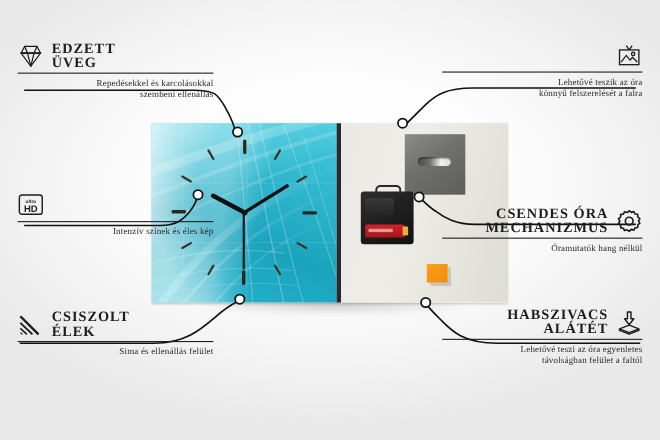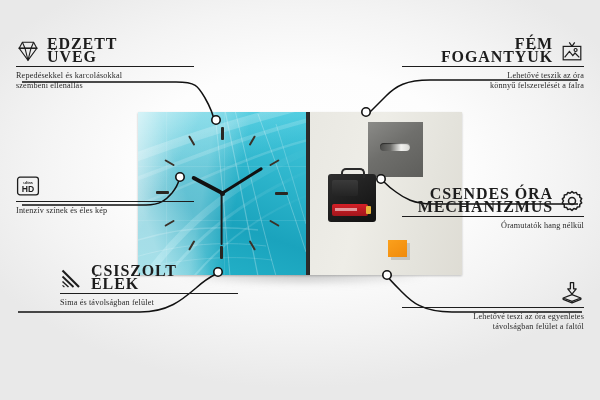--- a/index.html
+++ b/index.html
@@ -76,36 +76,37 @@
     position:absolute;left:78px;top:128px;width:19px;height:17px;
     background:linear-gradient(145deg,#fba01c 0%,#f08a0b 100%);
     box-shadow:3px 3px 0 rgba(120,120,115,.28);
   }
   
   .callout{position:absolute;}
   .callout .head{display:flex;align-items:center;gap:7px;}
   .callout.left .head{justify-content:flex-start;}
   .callout.right .head{justify-content:flex-end;}
   .callout .title{
-    font-size:16px;letter-spacing:.9px;line-height:12.5px;color:#1d1d1d;
+    font-size:13px;letter-spacing:.9px;line-height:12.5px;color:#1d1d1d;
     font-weight:bold;text-transform:uppercase;white-space:pre-line;
   }
   .callout.right .title{text-align:right;}
   .callout .rule{height:1.3px;background:#1d1d1d;margin:3px 0 3.5px;}
   .callout .sub{
     font-size:8.2px;line-height:10.5px;color:#2a2a2a;white-space:pre-line;
     letter-spacing:.15px;
+    text-align:right;
   }
   .callout.right .sub{text-align:right;}
   .ico{width:24px;height:24px;flex:0 0 24px;display:block;}
   .ico svg{display:block;width:24px;height:24px;}
   
   #c-glass{left:16px;top:38px;width:178px;}
   #c-print{left:16px;top:174px;width:178px;}
-  #c-edge{left:16px;top:265px;width:178px;margin-left:44px;}
+  #c-edge{left:16px;top:282px;width:178px;}
   #c-handle{right:16px;top:38px;width:182px;}
   #c-mech{right:16px;top:188px;width:182px;}
   #c-foam{right:16px;top:280px;width:182px;}
   #lines{position:absolute;left:0;top:0;width:600px;height:400px;pointer-events:none;}
 </style>
 </head>
 <body>
 
 <div id="stage">
 
@@ -271,27 +272,25 @@
           <path d="M2.5 4.5 19 21" stroke-width="2.2"></path>
           <path d="M2.5 10.5 13.5 21" stroke-width="1.8"></path>
           <path d="M2.5 15.5 8.5 21" stroke-width="1.4"></path>
           <path d="M2.5 19.4 4.4 21" stroke-width="1.1"></path>
         </svg>
       </span>
       <div class="title">CSISZOLT
 ÉLEK</div>
     </div>
     <div class="rule"></div>
-    <div class="sub">Sima és távolságban felület</div>
+    <div class="sub">Sima és ellenállás felület</div>
   </div>
 
   <div class="callout right" id="c-handle">
     <div class="head">
-      <div class="title">FÉM
-FOGANTYÚK</div>
       <span class="ico">
         <svg viewBox="0 0 24 24" fill="none" stroke="#1d1d1d" stroke-width="1.2">
           <rect x="3.2" y="7.4" width="17.6" height="13.4"></rect>
           <path d="M12 7.4 9.3 3.4M12 7.4l2.7-4"></path>
           <path d="M4.6 18.4 9.4 12.4l3.4 4.2 2.2-2.6 4.3 4.4"></path>
           <circle cx="15.6" cy="11" r="1.5"></circle>
         </svg>
       </span>
     </div>
     <div class="rule"></div>
@@ -309,20 +308,22 @@
           <circle cx="12" cy="12" r="3.5"></circle>
         </svg>
       </span>
     </div>
     <div class="rule"></div>
     <div class="sub">Óramutatók hang nélkül</div>
   </div>
 
   <div class="callout right" id="c-foam">
     <div class="head">
+      <div class="title">HABSZIVACS
+ALÁTÉT</div>
       <span class="ico">
         <svg viewBox="0 0 24 24" fill="none" stroke="#1d1d1d" stroke-width="1.3" stroke-linejoin="round">
           <path d="M10.4 2.6h3.2v6.2h2.6L12 14.2 7.8 8.8h2.6V2.6z"></path>
           <path d="M12 14.6 3.2 18l8.8 3.4 8.8-3.4-8.8-3.4z"></path>
           <path d="M3.2 18v1.4L12 22.8l8.8-3.4V18"></path>
         </svg>
       </span>
     </div>
     <div class="rule"></div>
     <div class="sub">Lehetővé teszi az óra egyenletes

